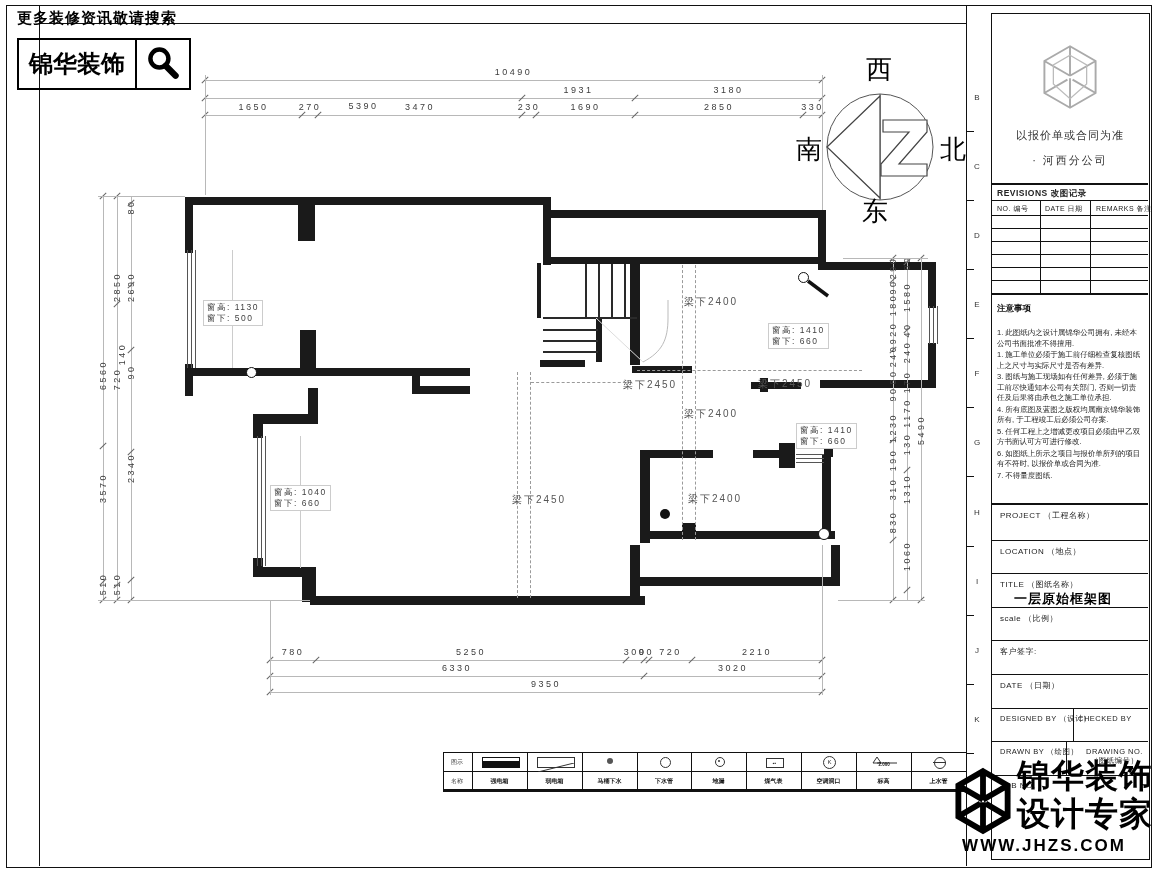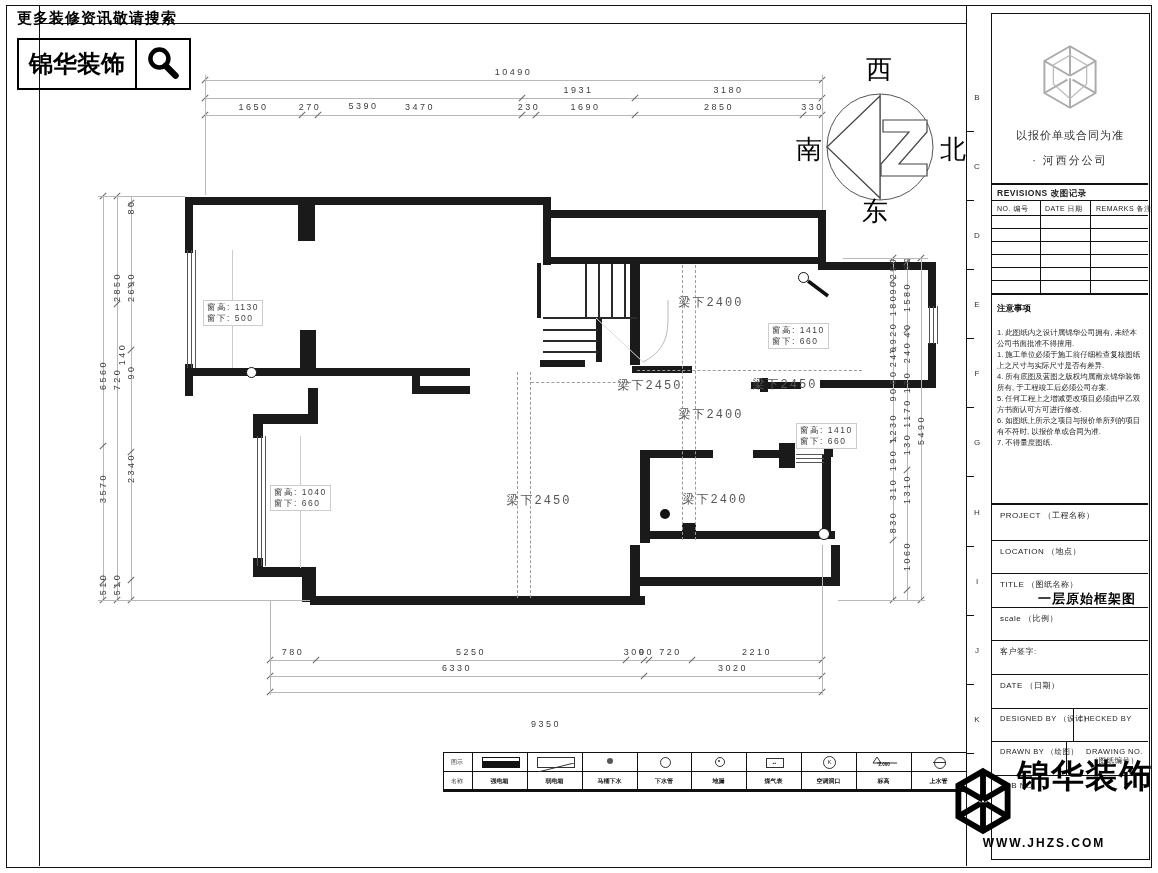--- a/index.html
+++ b/index.html
@@ -13,22 +13,22 @@
   .dimline{position:absolute;background:#b8b8b8;}
   .dimtxt{position:absolute;font-size:9px;color:#3c3c3c;letter-spacing:2.5px;white-space:nowrap;
           transform:translate(-50%,-50%);}
   .vdim{transform:translate(-50%,-50%) rotate(-90deg);}
   .tick{position:absolute;width:9px;height:1px;background:#666;
         transform:translate(-50%,-50%) rotate(-45deg);}
   .dash-v{position:absolute;width:0;border-left:1px dashed #9a9a9a;}
   .dash-h{position:absolute;height:0;border-top:1px dashed #9a9a9a;}
   .wlabel{position:absolute;background:#fff;border:1px solid #ccc;color:#3f3f3f;font-size:8.5px;
           letter-spacing:1.5px;line-height:11px;padding:1px 3px;white-space:nowrap;}
-  .beam{position:absolute;color:#555;font-size:12px;letter-spacing:2px;white-space:nowrap;
-        transform:translate(-50%,-50%);font-family:Liberation Mono, monospace;}
+  .beam{position:absolute;color:#555;font-size:10px;letter-spacing:2px;white-space:nowrap;
+        transform:translate(-50%,-50%);}
   .frameline{position:absolute;background:#111;}
   .tb-label{font-size:8px;color:#222;letter-spacing:.5px;}
   .mletter{position:absolute;font-size:8px;color:#333;transform:translate(-50%,-50%);}
   .legend-name{position:absolute;font-size:6px;color:#111;transform:translate(-50%,-50%);
                white-space:nowrap;font-weight:bold;}
   .note-item{font-size:7.5px;line-height:10.5px;color:#1d1d1d;margin:0 0 1px 0;}
   .circle{position:absolute;border-radius:50%;}
 </style>
 </head>
 <body>
@@ -214,21 +214,21 @@
       <div class="dimtxt" style="left:757px;top:652px;">2210</div>
       <div class="dimline" style="left:270px;top:676px;width:552px;height:1px;"></div>
       <div class="tick" style="left:270px;top:676px;"></div>
       <div class="tick" style="left:644px;top:676px;"></div>
       <div class="tick" style="left:822px;top:676px;"></div>
       <div class="dimtxt" style="left:457px;top:668px;">6330</div>
       <div class="dimtxt" style="left:733px;top:668px;">3020</div>
       <div class="dimline" style="left:270px;top:692px;width:552px;height:1px;"></div>
       <div class="tick" style="left:270px;top:692px;"></div>
       <div class="tick" style="left:822px;top:692px;"></div>
-      <div class="dimtxt" style="left:546px;top:724px;">9350</div>
+      <div class="dimtxt" style="left:546px;top:684px;">9350</div>
       <div class="dimline" style="left:103px;top:196px;width:1px;height:404px;"></div>
       <div class="dimline" style="left:117px;top:196px;width:1px;height:404px;"></div>
       <div class="dimline" style="left:131px;top:196px;width:1px;height:404px;"></div>
       <div class="dimline" style="left:893px;top:258px;width:1px;height:342px;"></div>
       <div class="dimline" style="left:907px;top:258px;width:1px;height:342px;"></div>
       <div class="dimline" style="left:921px;top:258px;width:1px;height:342px;"></div>
       <div class="dimtxt vdim" style="left:103px;top:375px;">6560</div>
       <div class="dimtxt vdim" style="left:103px;top:488px;">3570</div>
       <div class="dimtxt vdim" style="left:103px;top:584px;">510</div>
       <div class="dimtxt vdim" style="left:117px;top:287px;">2850</div>
@@ -322,33 +322,34 @@
         <div class="frameline" style="left:991px;top:254px;width:157px;height:1px;"></div>
         <div class="frameline" style="left:991px;top:267px;width:157px;height:1px;"></div>
         <div class="frameline" style="left:991px;top:280px;width:157px;height:1px;"></div>
       </div>
     <div class="frameline" style="left:991px;top:293px;width:157px;height:2px;"></div>
 
     <div class="abs" style="left:997px;top:303px;font-size:8.5px;font-weight:bold;color:#111;">注意事项</div>
     <div class="abs" id="notes-list" style="left:997px;top:328px;width:146px;">
         <div class="note-item" style="">1. 此图纸内之设计属锦华公司拥有, 未经本公司书面批准不得擅用.</div>
         <div class="note-item" style="">1. 施工单位必须于施工前仔细检查复核图纸上之尺寸与实际尺寸是否有差异.</div>
+        <div class="note-item" style="">3. 图纸与施工现场如有任何差异, 必须于施工前尽快通知本公司有关部门, 否则一切责任及后果将由承包之施工单位承担.</div>
         <div class="note-item" style="">4. 所有底图及蓝图之版权均属南京锦华装饰所有, 于工程竣工后必须公司存案.</div>
         <div class="note-item" style="">5. 任何工程上之增减更改项目必须由甲乙双方书面认可方可进行修改.</div>
         <div class="note-item" style="">6. 如图纸上所示之项目与报价单所列的项目有不符时, 以报价单或合同为准.</div>
         <div class="note-item" style="">7. 不得量度图纸.</div>
       </div>
     <div class="frameline" style="left:991px;top:503px;width:157px;height:2px;"></div>
 
     <div class="abs tb-label" style="left:1000px;top:510px;">PROJECT （工程名称）</div>
     <div class="frameline" style="left:991px;top:540px;width:157px;height:1px;"></div>
     <div class="abs tb-label" style="left:1000px;top:546px;">LOCATION （地点）</div>
     <div class="frameline" style="left:991px;top:573px;width:157px;height:1px;"></div>
     <div class="abs tb-label" style="left:1000px;top:579px;">TITLE （图纸名称）</div>
-    <div class="abs" style="left:1038px;top:590px;font-size:13px;font-weight:bold;color:#000;letter-spacing:1px;">一层原始框架图</div>
+    <div class="abs" style="left:1014px;top:590px;font-size:13px;font-weight:bold;color:#000;letter-spacing:1px;">一层原始框架图</div>
     <div class="frameline" style="left:991px;top:607px;width:157px;height:1px;"></div>
     <div class="abs tb-label" style="left:1000px;top:613px;">scale  （比例）</div>
     <div class="frameline" style="left:991px;top:640px;width:157px;height:1px;"></div>
     <div class="abs tb-label" style="left:1000px;top:646px;">客户签字:</div>
     <div class="frameline" style="left:991px;top:674px;width:157px;height:1px;"></div>
     <div class="abs tb-label" style="left:1000px;top:680px;">DATE （日期）</div>
     <div class="frameline" style="left:991px;top:708px;width:157px;height:1px;"></div>
     <div class="abs tb-label" style="left:1000px;top:714px;font-size:7.5px;">DESIGNED BY （设计）</div>
     <div class="abs tb-label" style="left:1078px;top:714px;font-size:7.5px;">CHECKED BY</div>
     <div class="frameline" style="left:1073px;top:708px;width:1px;height:33px;"></div>
@@ -432,16 +433,17 @@
       <div class="legend-name" style="left:938.5px;top:781px;">上水管</div>
     </div>
 
   <div class="abs" style="left:925px;top:752px;width:233px;height:121px;">
     <div class="abs" style="left:25px;top:14px;">
       <svg width="66" height="70" viewBox="0 0 100 108">
         <path d="M50 8 L88 30 V78 L50 100 L12 78 V30 Z M50 8 V52 M50 100 V56 M12 30 L50 52 M88 30 L50 52 M12 78 L46 58 M88 78 L54 58" fill="none" stroke="#000" stroke-width="9"></path>
       </svg>
     </div>
     <div class="abs" style="left:92px;top:2px;font-size:33px;font-weight:bold;color:#000;letter-spacing:1px;">锦华装饰</div>
-    <div class="abs" style="left:12px;top:84px;width:214px;text-align:center;font-size:12px;font-weight:bold;color:#000;letter-spacing:2px;">WWW.JHZS.COM</div>
+    <div class="abs" style="left:92px;top:40px;font-size:33px;font-weight:bold;color:#000;letter-spacing:1px;">设计专家</div>
+    <div class="abs" style="left:12px;top:84px;width:214px;text-align:center;font-size:17px;font-weight:bold;color:#000;letter-spacing:2px;">WWW.JHZS.COM</div>
   </div>
 
 </div>
 
 </body></html>

